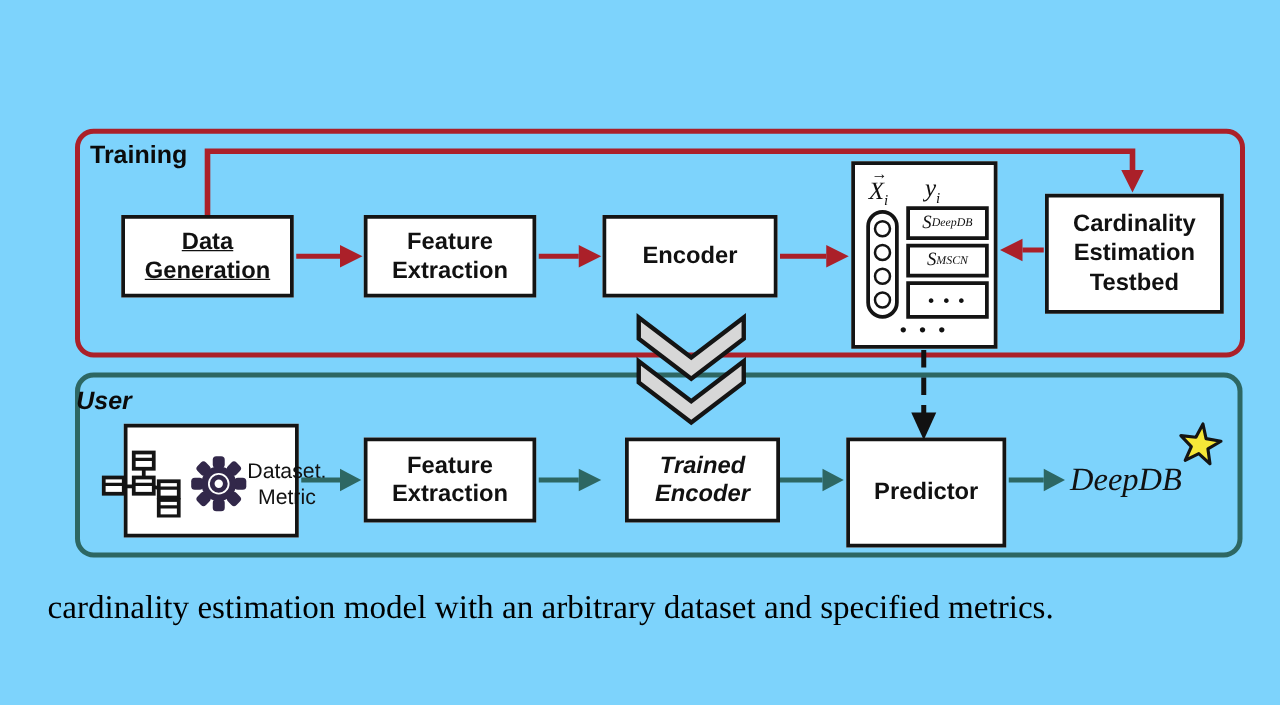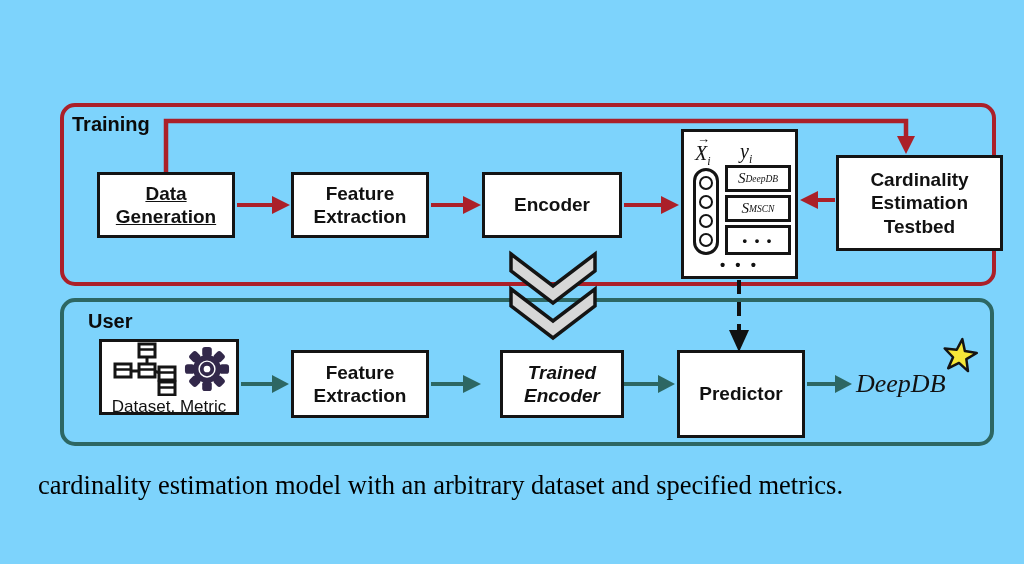--- a/index.html
+++ b/index.html
@@ -14,35 +14,35 @@
   html,body{margin:0;padding:0;background:#fff;}
   body{width:1024px;height:564px;overflow:hidden;font-family:"Liberation Sans",sans-serif;color:var(--ink);}
   .stage{position:relative;width:1024px;height:564px;background:#7dd3fc;}
 
   
   .group{position:absolute;border-radius:15px;background:transparent;}
   .group.training{left:60px;top:103px;width:936px;height:183px;border:4px solid var(--training-accent);}
   .group.user{left:60px;top:298px;width:934px;height:148px;border:4px solid var(--user-accent);}
   .group-label{position:absolute;font-weight:bold;font-size:20px;color:#0b0b0b;}
   .group-label.training{left:72px;top:113px;}
-  .group-label.user{left:88px;top:310px;}
+  .group-label.user{left:61px;top:310px;font-style:italic;}
 
   
   .node{position:absolute;background:#fff;border:3px solid #141414;display:flex;align-items:center;justify-content:center;
         text-align:center;font-weight:bold;font-size:19px;line-height:1.22;white-space:pre-line;z-index:2;}
   .node.dg{left:97px;top:172px;width:138px;height:66px;text-decoration:underline;}
   .node.fe1{left:291px;top:172px;width:138px;height:66px;}
   .node.enc{left:482px;top:172px;width:140px;height:66px;}
-  .node.tb{left:836px;top:155px;width:167px;height:96px;}
+  .node.tb{left:836px;top:155px;width:143px;height:96px;}
   .node.fe2{left:291px;top:350px;width:138px;height:68px;}
   .node.te{left:500px;top:350px;width:124px;height:68px;font-style:italic;}
   .node.pr{left:677px;top:350px;width:128px;height:88px;}
 
   
-  .node.dm{left:99px;top:339px;width:140px;height:76px;flex-direction:column;font-weight:normal;padding-top:5px;}
+  .node.dm{left:99px;top:339px;width:140px;height:91px;flex-direction:row;font-weight:normal;padding-top:5px;}
   .dm-icons{display:flex;align-items:center;justify-content:center;gap:7px;height:56px;}
   .dm-label{font-size:17px;font-weight:normal;margin-top:1px;}
 
   
   .sample{position:absolute;left:681px;top:129px;width:117px;height:150px;border:3px solid #141414;background:#fff;z-index:2;
           font-family:"Liberation Serif",serif;}
   .mathvar{position:absolute;font-style:italic;font-size:20px;line-height:1;}
   .mathvar sub{font-size:12px;font-style:italic;}
   .xhead{left:11px;top:11px;}
   .vec{position:absolute;left:2px;top:-11px;font-size:13px;font-style:normal;letter-spacing:0;}

